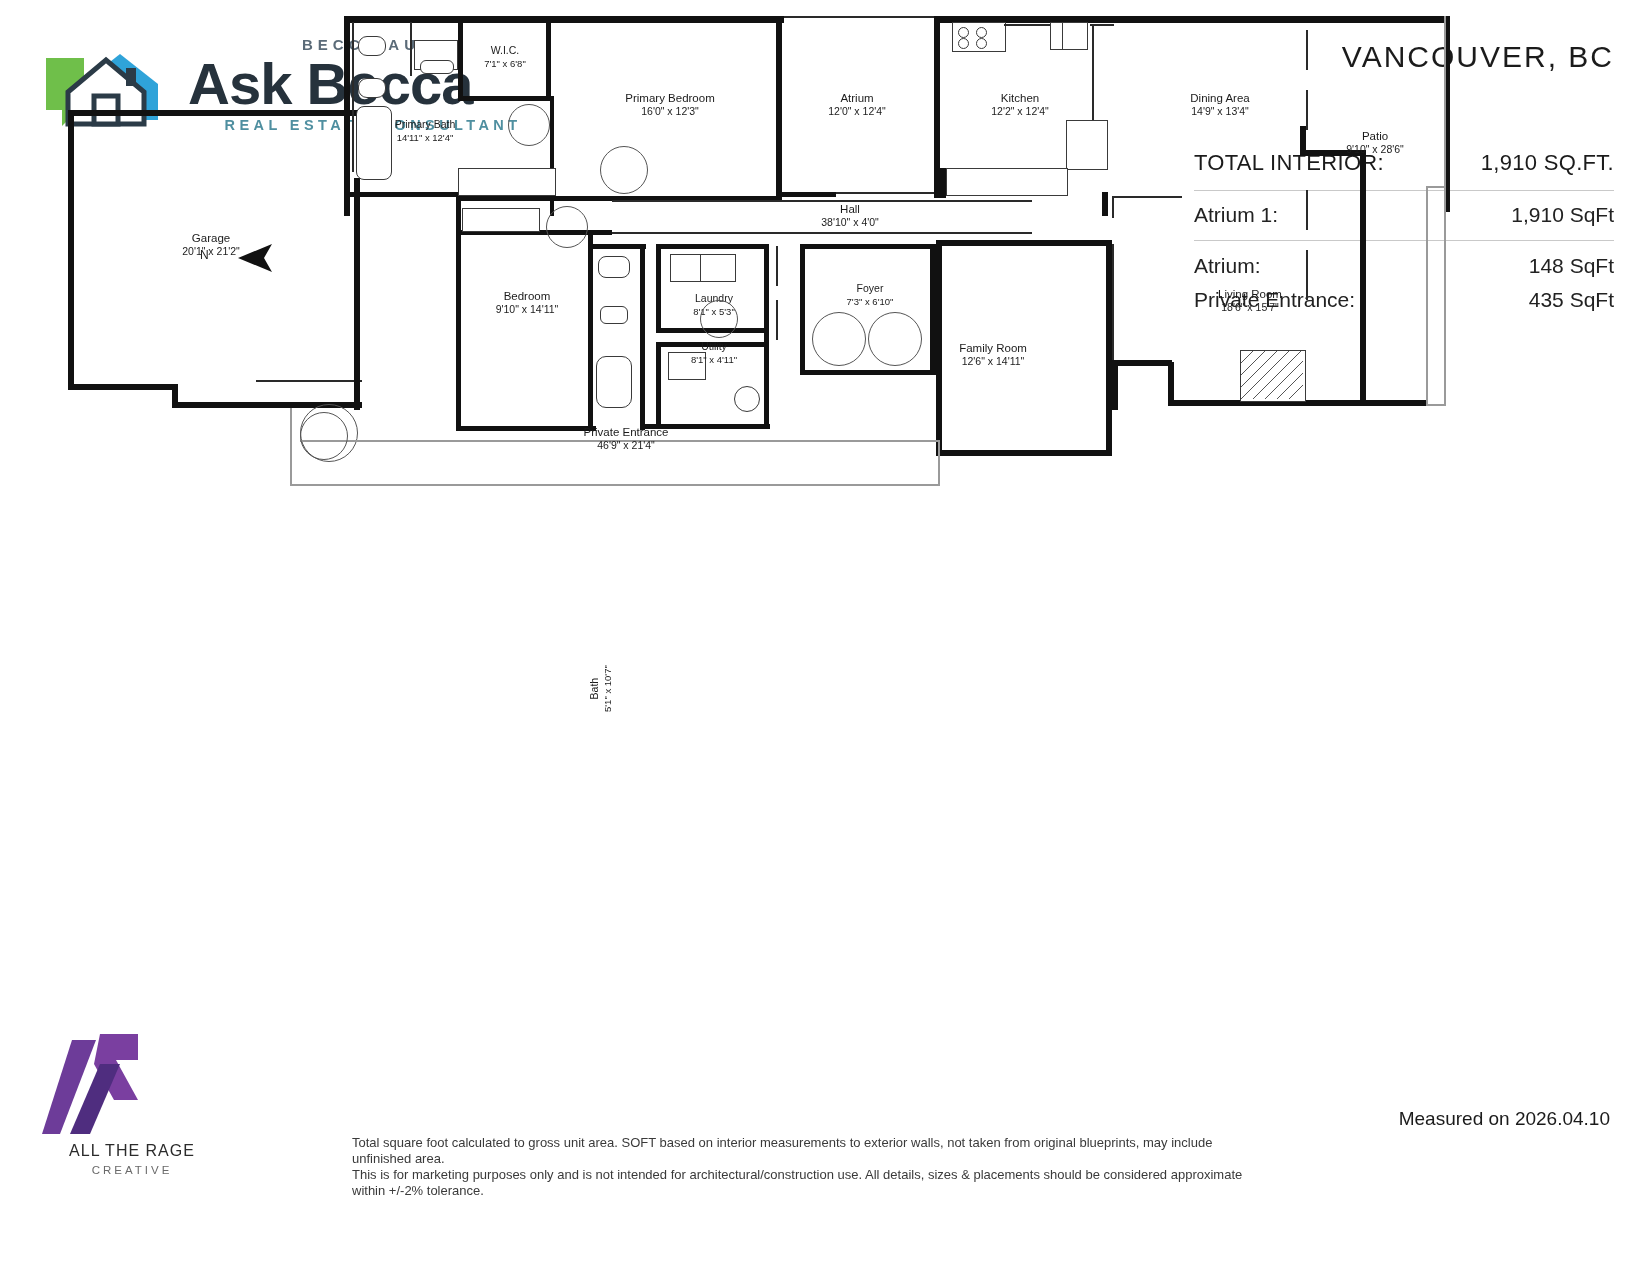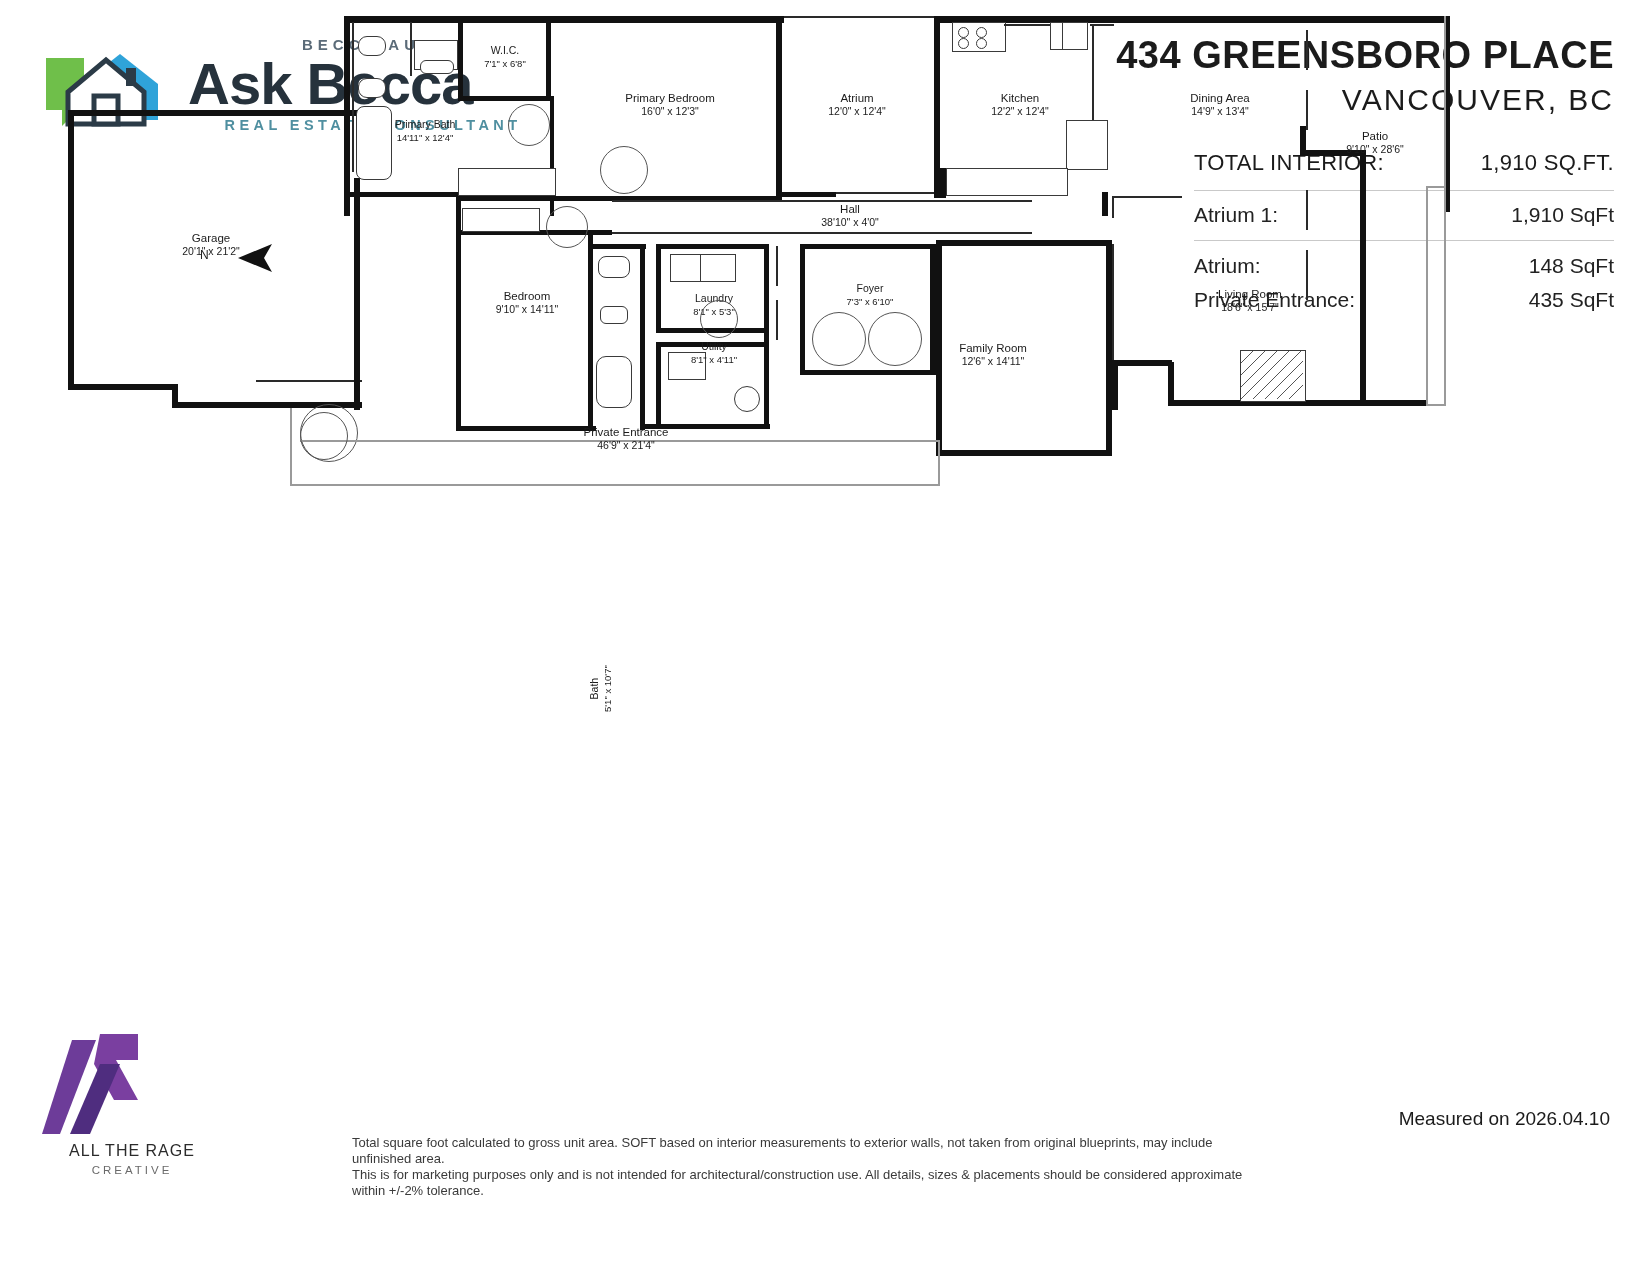--- a/index.html
+++ b/index.html
@@ -99,21 +99,20 @@
     </svg>
   </div>
   <div id="brand-text">
     <div class="brand-top">BECCA AULD</div>
     <div class="brand-main">Ask Becca</div>
     <div class="brand-sub">REAL ESTATE CONSULTANT</div>
   </div>
 </div>
 
 <div id="title-block" class="abs">
-  <div id="addr-line1">434 GREENSBORO PLACE</div>
   <div id="addr-line2">VANCOUVER, BC</div>
 </div>
 
 <div id="summary" class="abs">
   <div id="total-row">
     <span class="t-label">TOTAL INTERIOR:</span>
     <span>1,910 SQ.FT.</span>
   </div>
   <div class="rule"></div>
   <div class="sum-row" id="floor-row">

